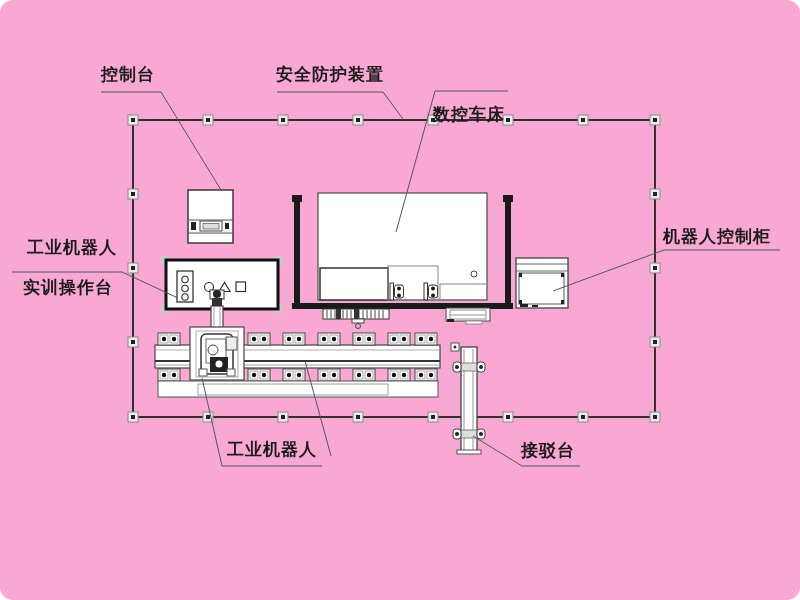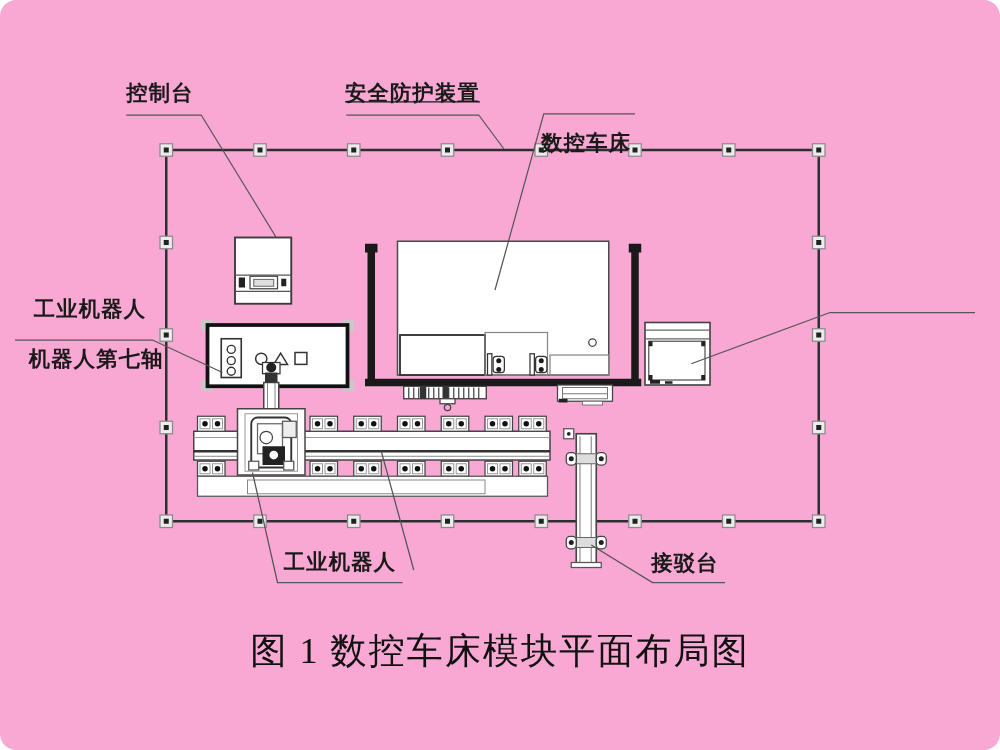--- a/index.html
+++ b/index.html
@@ -296,21 +296,21 @@
       <path d="M508,91 H435 L396,232"></path>
       <path d="M780,250 H664 L553,291"></path>
       <path d="M12,272 H122 L178,298"></path>
       <path d="M202,378 L222,466 H322"></path>
       <path d="M305,361 L331,456"></path>
       <path d="M473,436 L522,466 H580"></path>
     </g>
   </svg>
 
   <div class="lbl" style="left:101px;top:64px;">控制台</div>
-  <div class="lbl" style="left:276px;top:64px;text-decoration:underline;">安全防护装置</div>
+  <div class="lbl" style="left:276px;top:64px;">安全防护装置</div>
   <div class="lbl" style="left:433px;top:64px;margin-top:40px;">数控车床</div>
+  <div class="lbl" style="left:663px;top:226px;">机器人控制柜</div>
   <div class="lbl" style="left:27px;top:237px;">工业机器人</div>
-  <div class="lbl" style="left:23px;top:277px;">机器人第七轴</div>
+  <div class="lbl" style="left:23px;top:277px;">实训操作台</div>
   <div class="lbl" style="left:227px;top:439px;">工业机器人</div>
   <div class="lbl" style="left:521px;top:440px;">接驳台</div>
 
-  <div class="caption">图 1 数控车床模块平面布局图</div>
 </div>
 
 </body></html>

